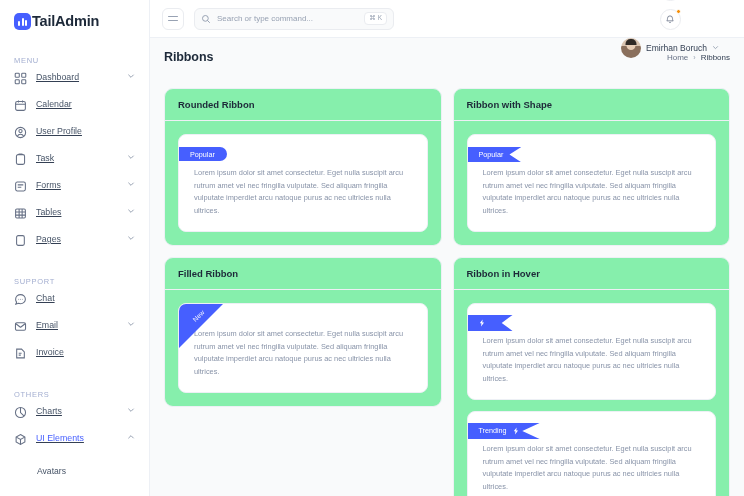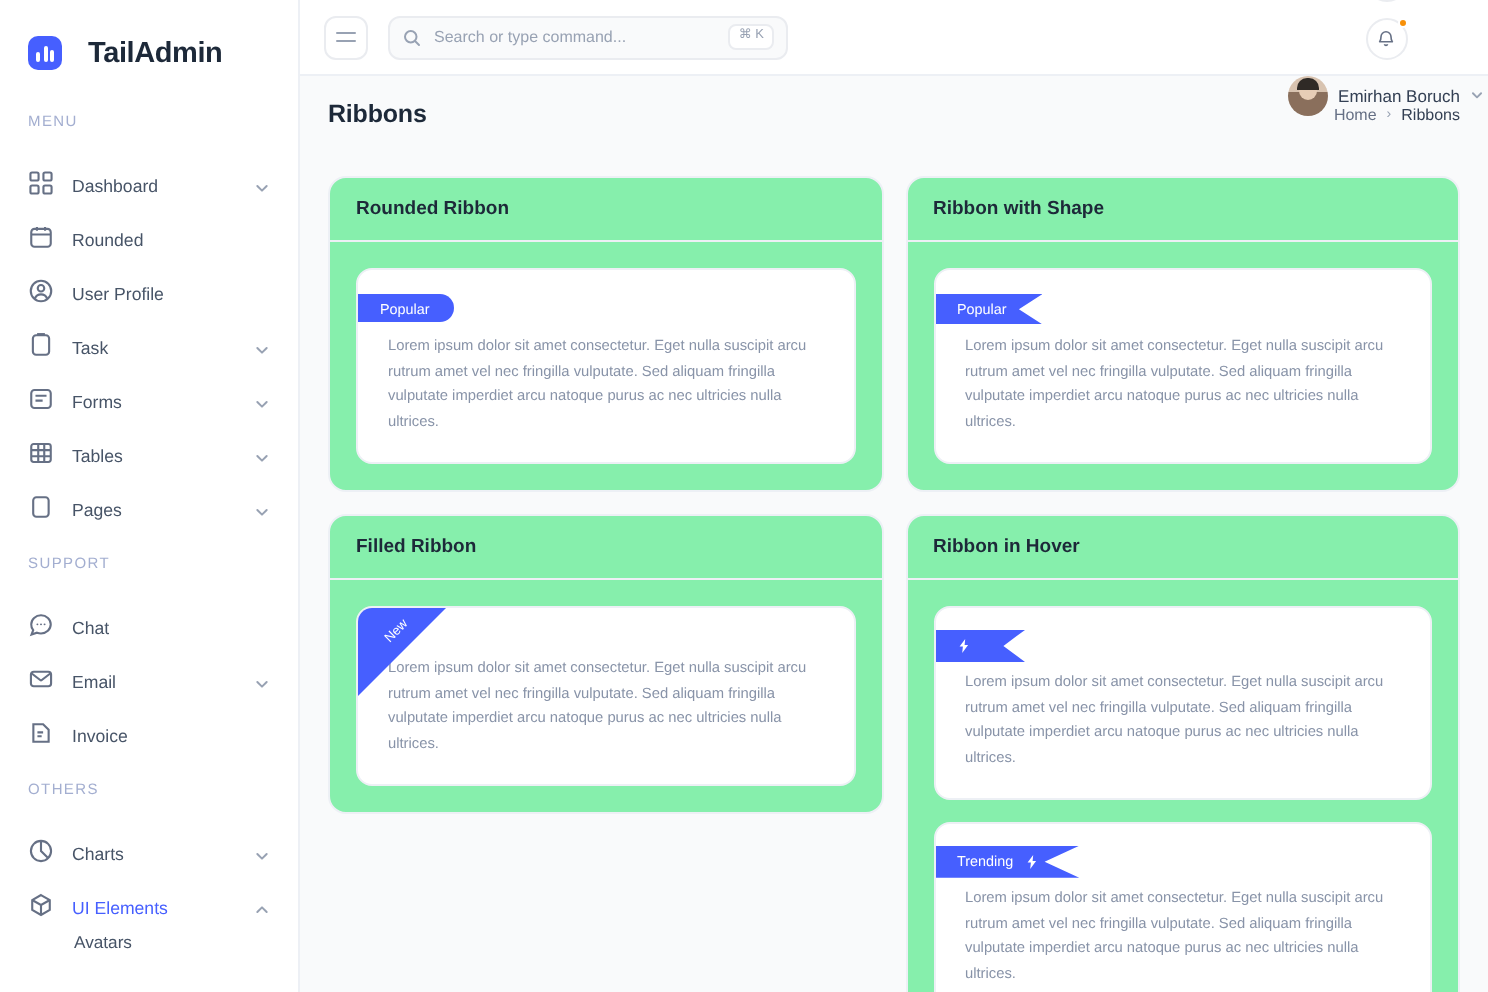--- a/index.html
+++ b/index.html
@@ -15,61 +15,61 @@
   
   .sidebar {
     width: 150px; height: 496px; flex: 0 0 150px;
     background: #FFFFFF;
     border-right: 1px solid #EDF0F5;
     padding: 0 0 0 0;
     overflow: hidden;
     position: relative;
   }
   .brand {
-    display: flex; align-items: center; gap: 13px;
+    display: flex; align-items: flex-start; gap: 1px;
     padding: 13px 0 0 14px; height: 40px;
   }
   .brand-mark {
     width: 17px; height: 17px; border-radius: 5px;
     background: #465FFF;
     display: flex; align-items: flex-end; justify-content: center;
     gap: 1.4px; padding-bottom: 4px;
   }
   .brand-mark i { display: block; width: 2px; background: #fff; border-radius: 1px; }
   .brand-mark i:nth-child(1) { height: 5px; }
   .brand-mark i:nth-child(2) { height: 8px; }
   .brand-mark i:nth-child(3) { height: 6px; }
   .brand-name { font-size: 14.5px; font-weight: 700; color: #1D2939; letter-spacing: -0.2px; }
 
   .nav-section { font-size: 7.5px; letter-spacing: 0.7px; color: #A3AED0;
                  padding: 16px 0 6px 14px; font-weight: 500; text-transform: uppercase; }
   .nav-item {
-    display: flex; align-items: flex-end; gap: 9px;
+    display: flex; align-items: flex-start; gap: 9px;
     height: 26px; margin: 1px 8px; padding: 0 6px;
-    border-radius: 6px; cursor: pointer;
+    border-radius: 6px; cursor: pointer; text-decoration: underline;
   }
   .nav-item.active > .nav-label { color: #465FFF; }
   .nav-ico { width: 13px; height: 13px; flex: 0 0 13px; color: #667085; }
   .nav-ico svg { display: block; width: 13px; height: 13px; }
   .nav-label { font-size: 8.8px; color: #475467; flex: 1 1 auto; white-space: nowrap; }
   .chev { width: 8px; height: 8px; color: #98A2B3; flex: 0 0 8px; }
   .chev svg { display: block; width: 8px; height: 8px; }
   .sub-item {
     display: block; font-size: 8.6px; color: #475467;
     padding: 0 0 0 37px; line-height: 23px; height: 23px;
     cursor: pointer; white-space: nowrap;
   }
 
   
   .main { flex: 1 1 auto; height: 496px; display: flex; flex-direction: column; min-width: 0; }
 
   .topbar {
     height: 38px; flex: 0 0 38px; background: #fff;
     border-bottom: 1px solid #EDF0F5;
-    display: flex; align-items: center; padding: 0 2px 0 12px; gap: 10px;
+    display: flex; align-items: center; padding: 0 25px 0 12px; gap: 10px;
   }
   .menu-btn {
     width: 22px; height: 22px; border: 1px solid #EAECF0; border-radius: 6px;
     background: #fff; display: flex; flex-direction: column; align-items: center;
     justify-content: center; gap: 2.5px; cursor: pointer;
   }
   .menu-btn i { display: block; height: 1.6px; background: #98A2B3; border-radius: 1px; }
   .menu-btn i:nth-child(1) { width: 10px; }
   .menu-btn i:nth-child(2) { width: 10px; }
 
@@ -242,21 +242,21 @@
         </span>
     </div>
 
     <div class="nav-item">
       <span class="nav-ico">
           <svg viewBox="0 0 16 16" fill="none" stroke="currentColor" stroke-width="1.3">
             <rect x="2" y="3" width="12" height="11" rx="2"></rect>
             <path d="M2 6.5h12M5.5 1.8v2.4M10.5 1.8v2.4"></path>
           </svg>
         </span>
-      <span class="nav-label">Rounded</span>
+      <span class="nav-label">Calendar</span>
     </div>
 
     <div class="nav-item">
       <span class="nav-ico">
           <svg viewBox="0 0 16 16" fill="none" stroke="currentColor" stroke-width="1.3">
             <circle cx="8" cy="8" r="6.3"></circle>
             <circle cx="8" cy="6.3" r="2"></circle>
             <path d="M4.2 12.6c.7-1.7 2.1-2.5 3.8-2.5s3.1.8 3.8 2.5"></path>
           </svg>
         </span>

